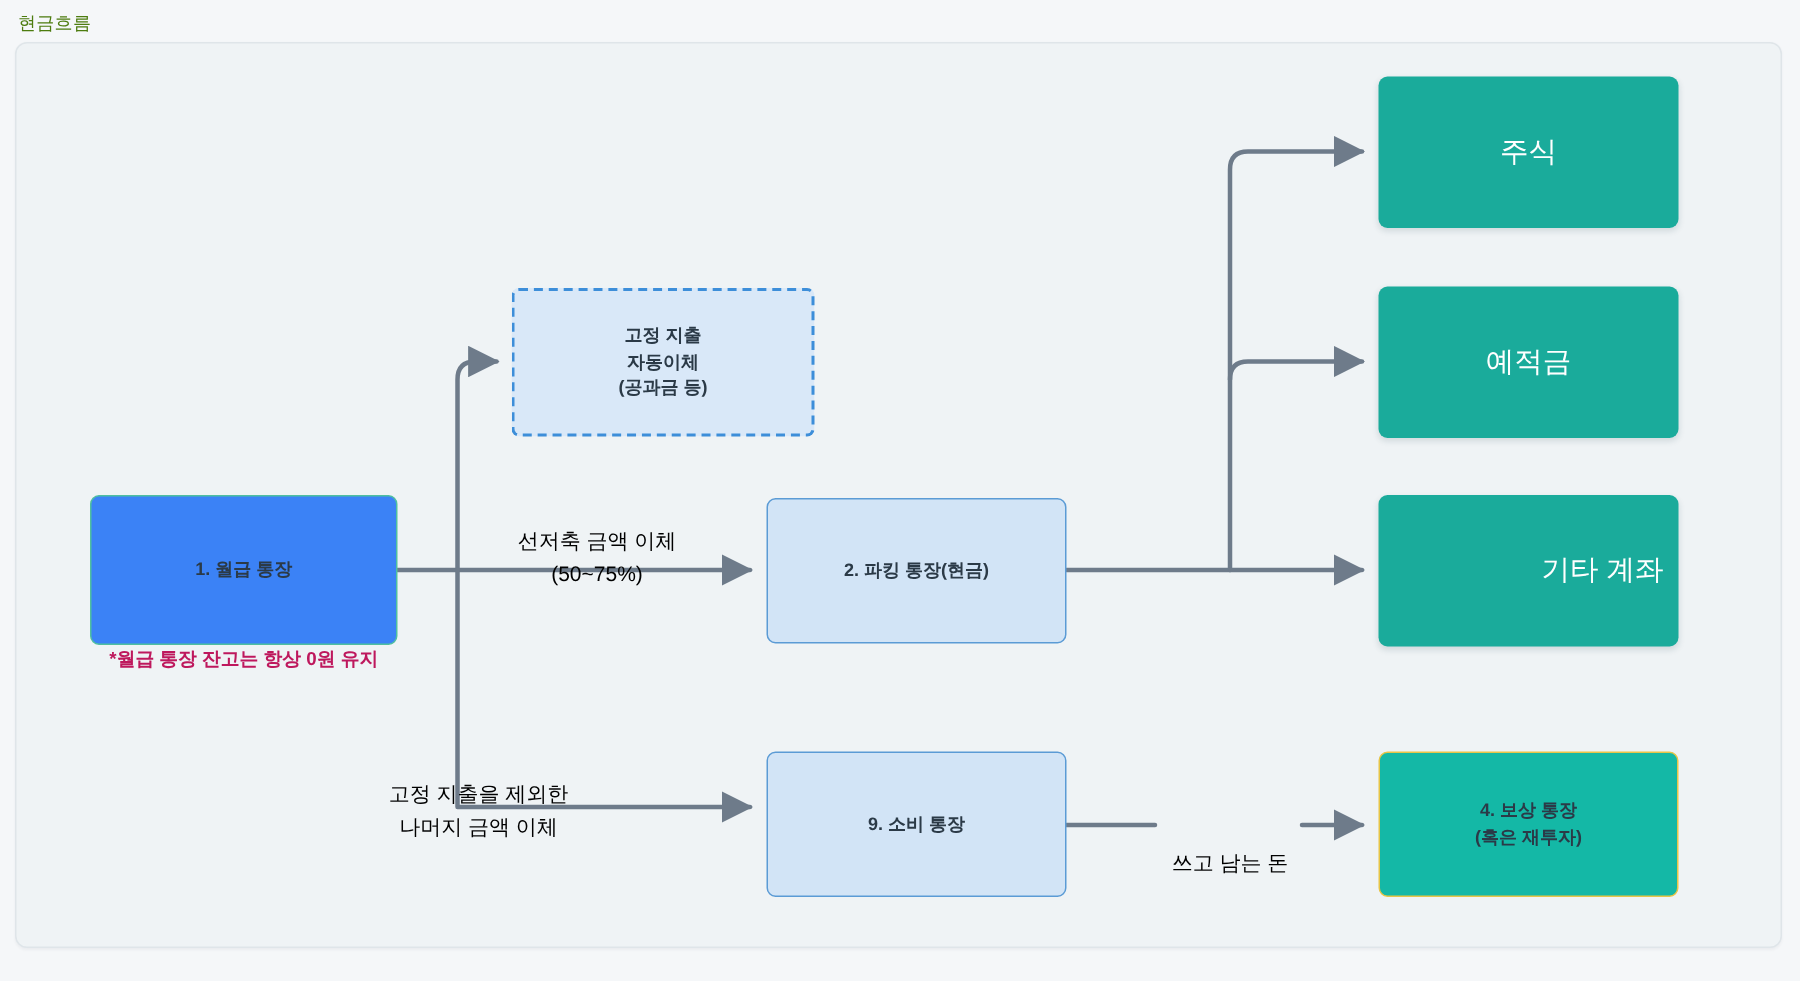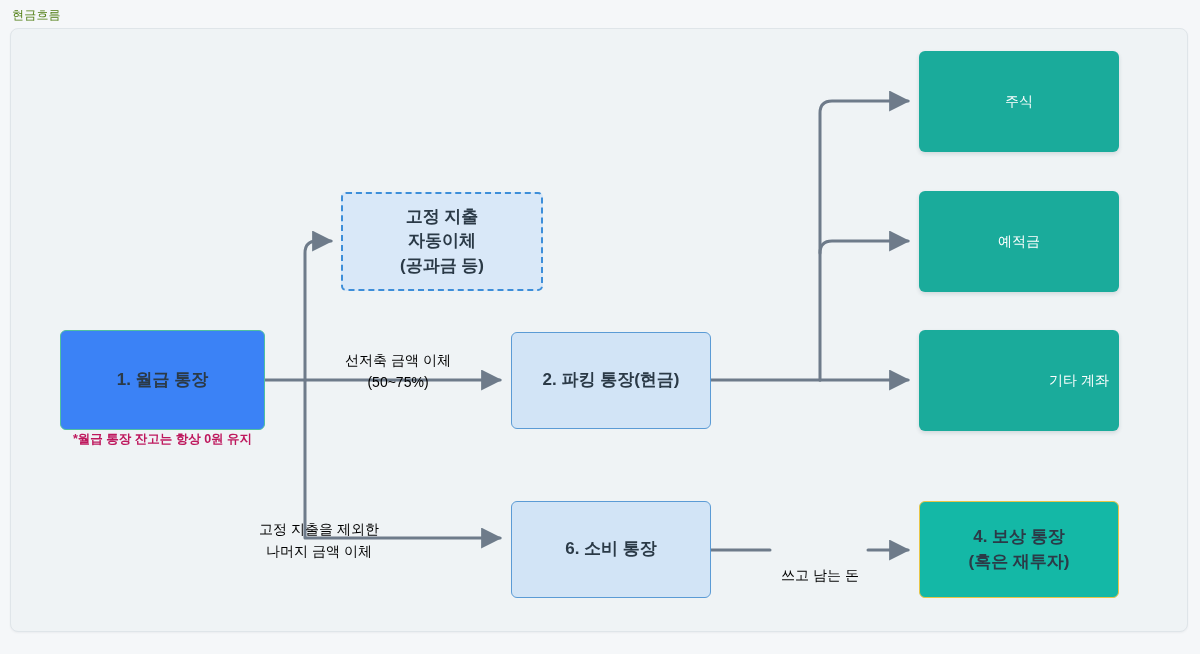--- a/index.html
+++ b/index.html
@@ -61,21 +61,21 @@
   
   .node {
     position: absolute;
     box-sizing: border-box;
     display: flex;
     flex-direction: column;
     align-items: center;
     justify-content: center;
     text-align: center;
     border-radius: 6px;
-    font-size: 17px;
+    font-size: 12px;
     font-weight: bold;
     color: #2b3a47;
     line-height: 1.45;
     padding: 6px 10px;
   }
 
   .node-salary {
     left: 60px;  top: 330px;  width: 205px;  height: 100px;
     background: #3b82f6;
     border: 1.4px solid #4fbfa0;
@@ -107,21 +107,21 @@
   }
 
   .node-teal {
     left: 919px;
     width: 200px;
     height: 101px;
     background: #1aab9b;
     border: none;
     color: #ffffff;
     font-weight: normal;
-    font-size: 14px;
+    font-size: 19px;
     box-shadow: 0 2px 4px rgba(20,60,70,0.14);
   }
   .node-stock    { top: 51px;  }
   .node-savings  { top: 191px; }
   .node-other    { top: 330px; align-items: flex-end; }
 
   
   .edge-label {
     position: absolute;
     font-size: 14px;
@@ -195,21 +195,21 @@
     <span>고정 지출</span>
     <span>자동이체</span>
     <span>(공과금 등)</span>
   </div>
 
   <div class="node node-parking">
     <span>2. 파킹 통장(현금)</span>
   </div>
 
   <div class="node node-spend">
-    <span>6. 소비 통장</span>
+    <span>9. 소비 통장</span>
   </div>
 
   <div class="node node-reward">
     <span>4. 보상 통장</span>
     <span>(혹은 재투자)</span>
   </div>
 
   <div class="node node-teal node-stock">
     <span>주식</span>
   </div>

